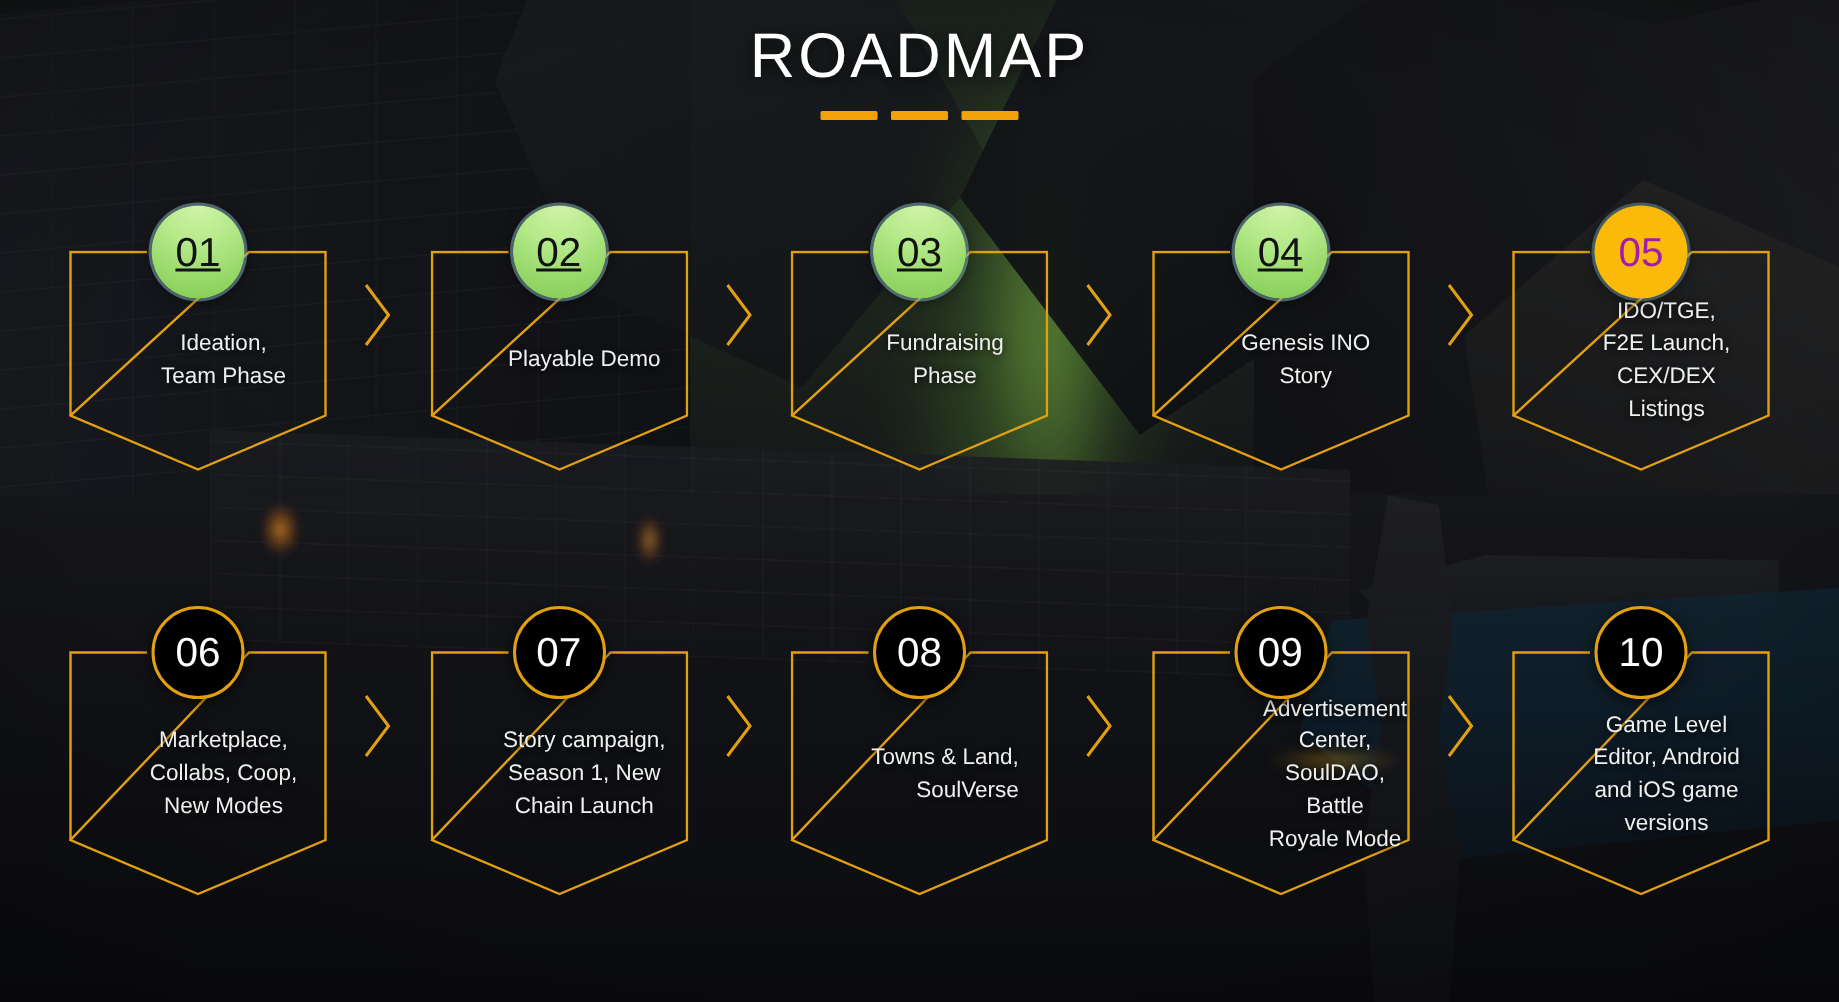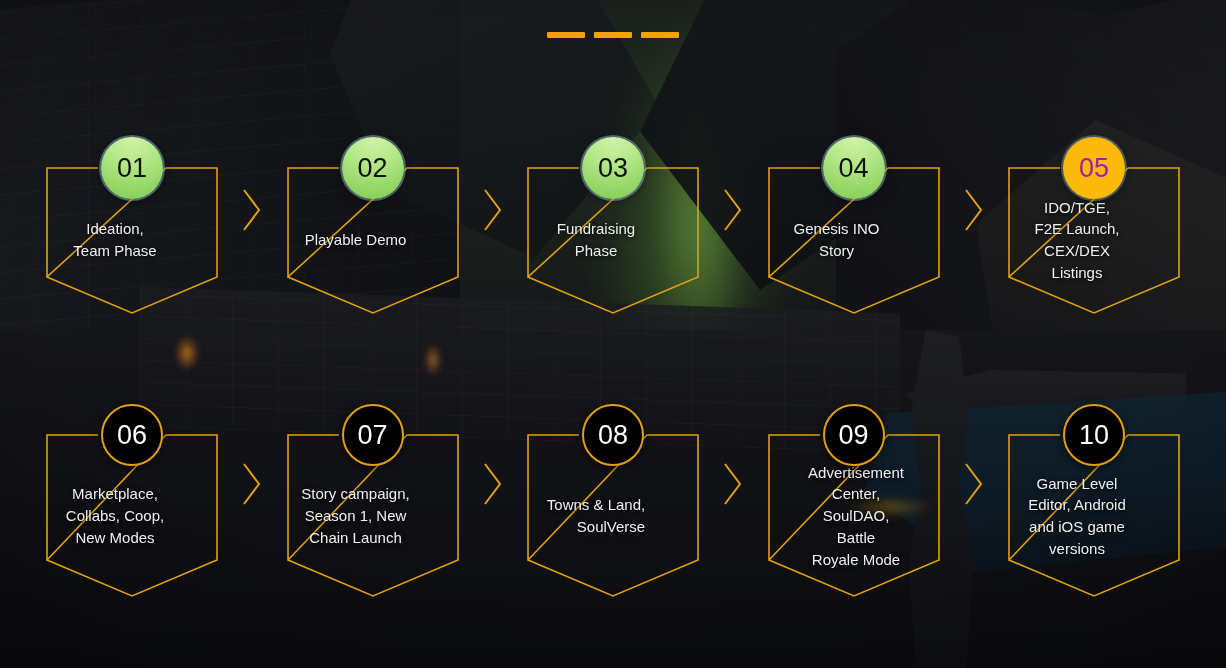--- a/index.html
+++ b/index.html
@@ -173,38 +173,40 @@
     align-items: center;
     justify-content: center;
     font-size: 27px;
     line-height: 1;
     z-index: 3;
   }
   .badge.green {
     background: radial-gradient(120% 120% at 50% 0%, #d2f3a8 0%, #b5e98a 35%, #8ed35f 78%, #7cc353 100%);
     color: #111111;
     box-shadow: 0 0 0 2px rgba(150,205,225,.45), 0 2px 10px rgba(0,0,0,.5);
+    text-decoration: underline;
   }
   .badge.amber {
     background: #fbba09;
     color: #a21caf;
     box-shadow: 0 0 0 2px rgba(150,205,225,.35), 0 2px 10px rgba(0,0,0,.5);
   }
   .badge.dark {
     background: #000000;
     color: #ffffff;
     border: 2px solid #e2a011;
     box-sizing: border-box;
     box-shadow: 0 2px 10px rgba(0,0,0,.6);
   }
 
   .panel {
     position: relative;
     margin-top: 30px;
     width: 138px;
+    padding-left: 34px;
   }
   .panel-frame {
     position: absolute;
     left: 0; top: 0;
     width: 172px;
     overflow: visible;
     pointer-events: none;
   }
   .panel-body {
     position: relative;
@@ -258,20 +260,21 @@
     <div class="poly water"></div>
     <div class="poly statue"></div>
     <div class="poly fire"></div>
     <div class="poly fire2"></div>
     <div class="poly gold"></div>
     <div class="darken"></div>
     <div class="vignette"></div>
   </div>
 
   <div class="header">
+    <h1 class="title">ROADMAP</h1>
     <div class="dashes">
       <span class="dash"></span>
       <span class="dash"></span>
       <span class="dash"></span>
     </div>
   </div>
 
   <div class="row row-top" id="row-0">
       <div class="step">
         <div class="panel">

